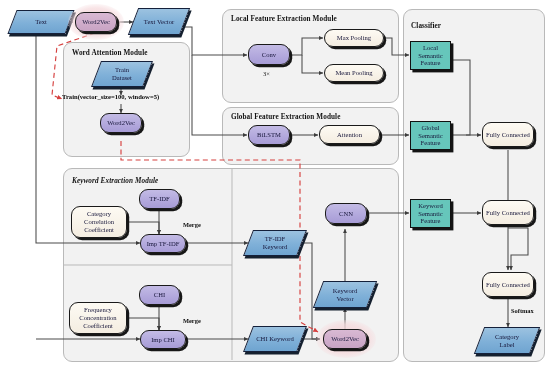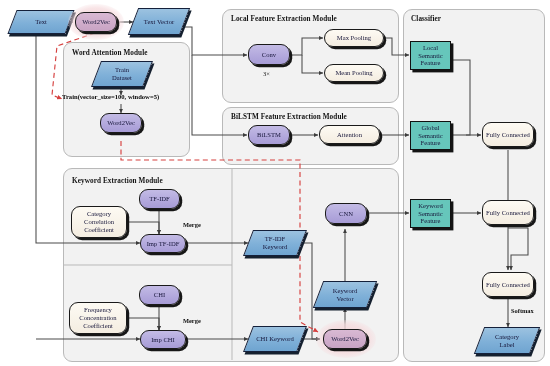--- a/index.html
+++ b/index.html
@@ -52,27 +52,27 @@
 
 <div id="canvas">
 
   <div class="panel" style="left:63px;top:42px;width:125px;height:113px;"></div>
   <div class="panel-title" style="left:72px;top:49px;">Word Attention Module</div>
 
   <div class="panel" style="left:222px;top:9px;width:175px;height:92px;"></div>
   <div class="panel-title" style="left:231px;top:15px;text-align:center;">Local Feature Extraction Module</div>
 
   <div class="panel" style="left:222px;top:107px;width:175px;height:56px;"></div>
-  <div class="panel-title" style="left:231px;top:113px;">BiLSTM Feature Extraction Module</div>
+  <div class="panel-title" style="left:231px;top:113px;">Global Feature Extraction Module</div>
 
   <div class="panel" style="left:63px;top:168px;width:334px;height:192px;"></div>
-  <div class="panel-title" style="left:72px;top:177px;">Keyword Extraction Module</div>
+  <div class="panel-title" style="left:72px;top:177px;font-style:italic;">Keyword Extraction Module</div>
 
   <div class="panel" style="left:403px;top:9px;width:140px;height:351px;"></div>
-  <div class="panel-title" style="left:411px;top:15px;">Classifier</div>
+  <div class="panel-title" style="left:411px;top:22px;">Classifier</div>
 
   <svg class="layer">
     <line x1="63" y1="265" x2="232" y2="265" stroke="#b9b9b9" stroke-width="1"></line>
     <line x1="232" y1="168" x2="232" y2="360" stroke="#b9b9b9" stroke-width="1"></line>
   </svg>
 
   <svg class="layer">
     <defs>
       <marker id="ah" markerWidth="5" markerHeight="5" refX="4.2" refY="2" orient="auto">
         <path d="M0,0 L4.4,2 L0,4 z" fill="#3d3d3d"></path>

